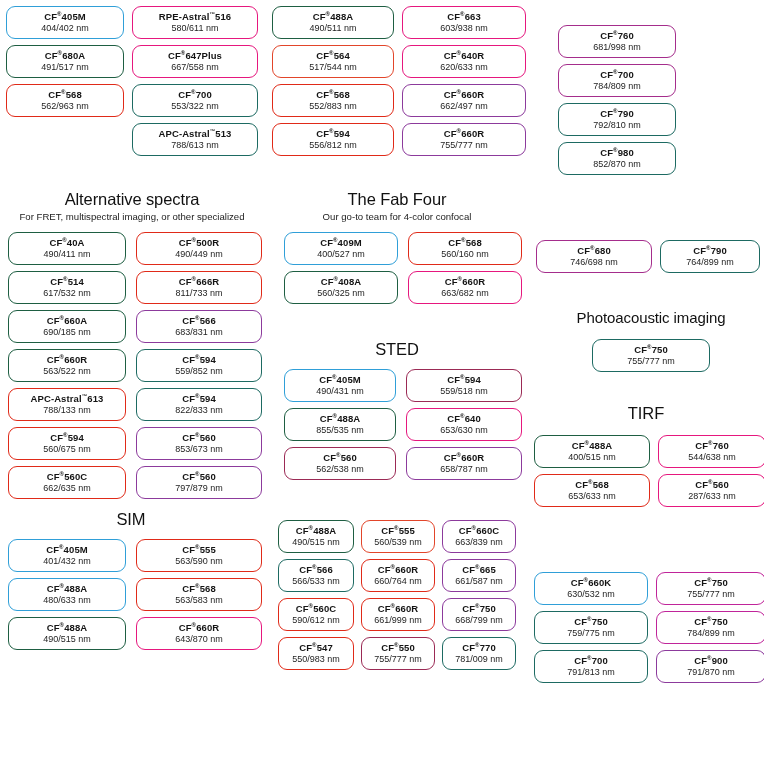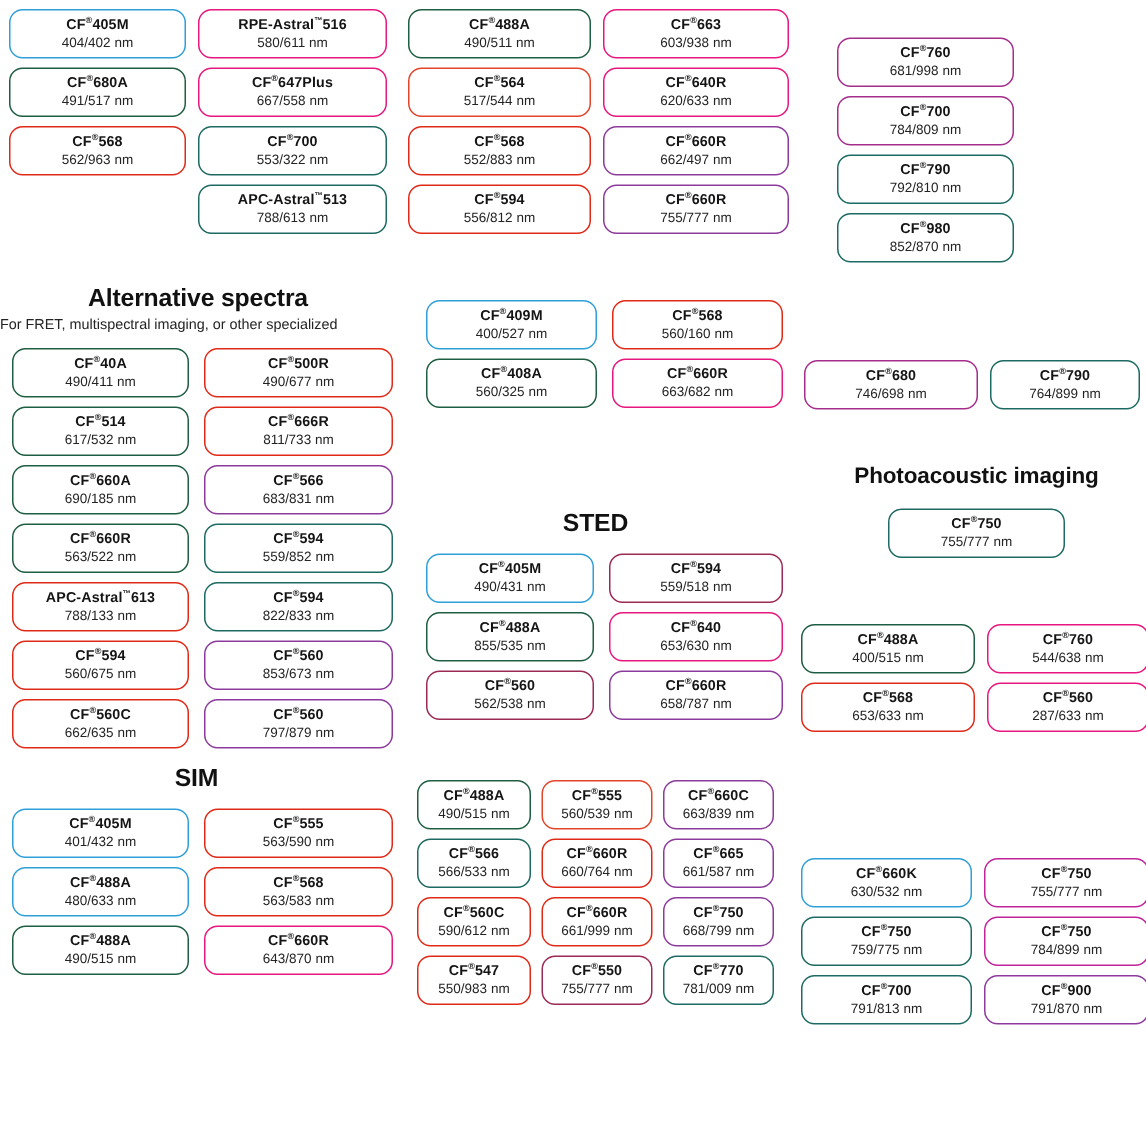--- a/index.html
+++ b/index.html
@@ -68,30 +68,31 @@
   .c-orange  { border-color: #e2452a; }
 
   
   .c-purple-magenta { border-color: #a52d8c; }
   .c-magenta-purple { border-color: #c0249a; }
   .c-red-purple     { border-color: #9b2a55; }
 
   
   .sec-title {
     font-size: 16.5px;
-    font-weight: bold;
+    font-weight: normal;
     text-align: center;
     color: #111111;
     letter-spacing: -0.1px;
   }
   .sec-title.small-head {
     font-size: 15px;
   }
   .sec-sub {
     font-size: 9.6px;
+    text-align: center;
     color: #232323;
     margin-top: 2px;
   }
 
   
   .block { position: absolute; }
   .grid { display: grid; }
 </style>
 </head>
 <body>
@@ -193,21 +194,21 @@
   <div class="block" style="left:0px; top:190px; width:264px;">
     <div class="sec-title">Alternative spectra</div>
     <div class="sec-sub">For FRET, multispectral imaging, or other specialized</div>
     <div class="grid" style="margin-top:10px; grid-template-columns: 118px 126px; gap:6px 10px; margin-left:8px;">
         <div class="chip c-green">
           <div class="name">CF<span class="reg">®</span>40A</div>
           <div class="spec">490/411 nm</div>
         </div>
         <div class="chip c-red">
           <div class="name">CF<span class="reg">®</span>500R</div>
-          <div class="spec">490/677 nm</div>
+          <div class="spec">490/449 nm</div>
         </div>
         <div class="chip c-green">
           <div class="name">CF<span class="reg">®</span>514</div>
           <div class="spec">617/532 nm</div>
         </div>
         <div class="chip c-red">
           <div class="name">CF<span class="reg">®</span>666R</div>
           <div class="spec">811/733 nm</div>
         </div>
         <div class="chip c-green">
@@ -247,20 +248,22 @@
           <div class="spec">662/635 nm</div>
         </div>
         <div class="chip c-purple">
           <div class="name">CF<span class="reg">®</span>560</div>
           <div class="spec">797/879 nm</div>
         </div>
       </div>
   </div>
 
   <div class="block" style="left:272px; top:190px; width:250px;">
+    <div class="sec-title">The Fab Four</div>
+    <div class="sec-sub">Our go-to team for 4-color confocal</div>
     <div class="grid" style="margin-top:10px; grid-template-columns: 114px 114px; gap:6px 10px; margin-left:12px;">
         <div class="chip c-blue">
           <div class="name">CF<span class="reg">®</span>409M</div>
           <div class="spec">400/527 nm</div>
         </div>
         <div class="chip c-red">
           <div class="name">CF<span class="reg">®</span>568</div>
           <div class="spec">560/160 nm</div>
         </div>
         <div class="chip c-green">
@@ -321,20 +324,21 @@
     <div class="sec-title small-head" style="line-height:1.12;">Photoacoustic imaging</div>
     <div class="grid" style="margin-top:12px; grid-template-columns: 118px; gap:6px; justify-content:center;">
         <div class="chip c-teal">
           <div class="name">CF<span class="reg">®</span>750</div>
           <div class="spec">755/777 nm</div>
         </div>
       </div>
   </div>
 
   <div class="block" style="left:528px; top:404px; width:236px;">
+    <div class="sec-title">TIRF</div>
     <div class="grid" style="margin-top:12px; grid-template-columns: 116px 108px; gap:6px 8px; margin-left:6px;">
         <div class="chip c-green">
           <div class="name">CF<span class="reg">®</span>488A</div>
           <div class="spec">400/515 nm</div>
         </div>
         <div class="chip c-magenta">
           <div class="name">CF<span class="reg">®</span>760</div>
           <div class="spec">544/638 nm</div>
         </div>
         <div class="chip c-red">

